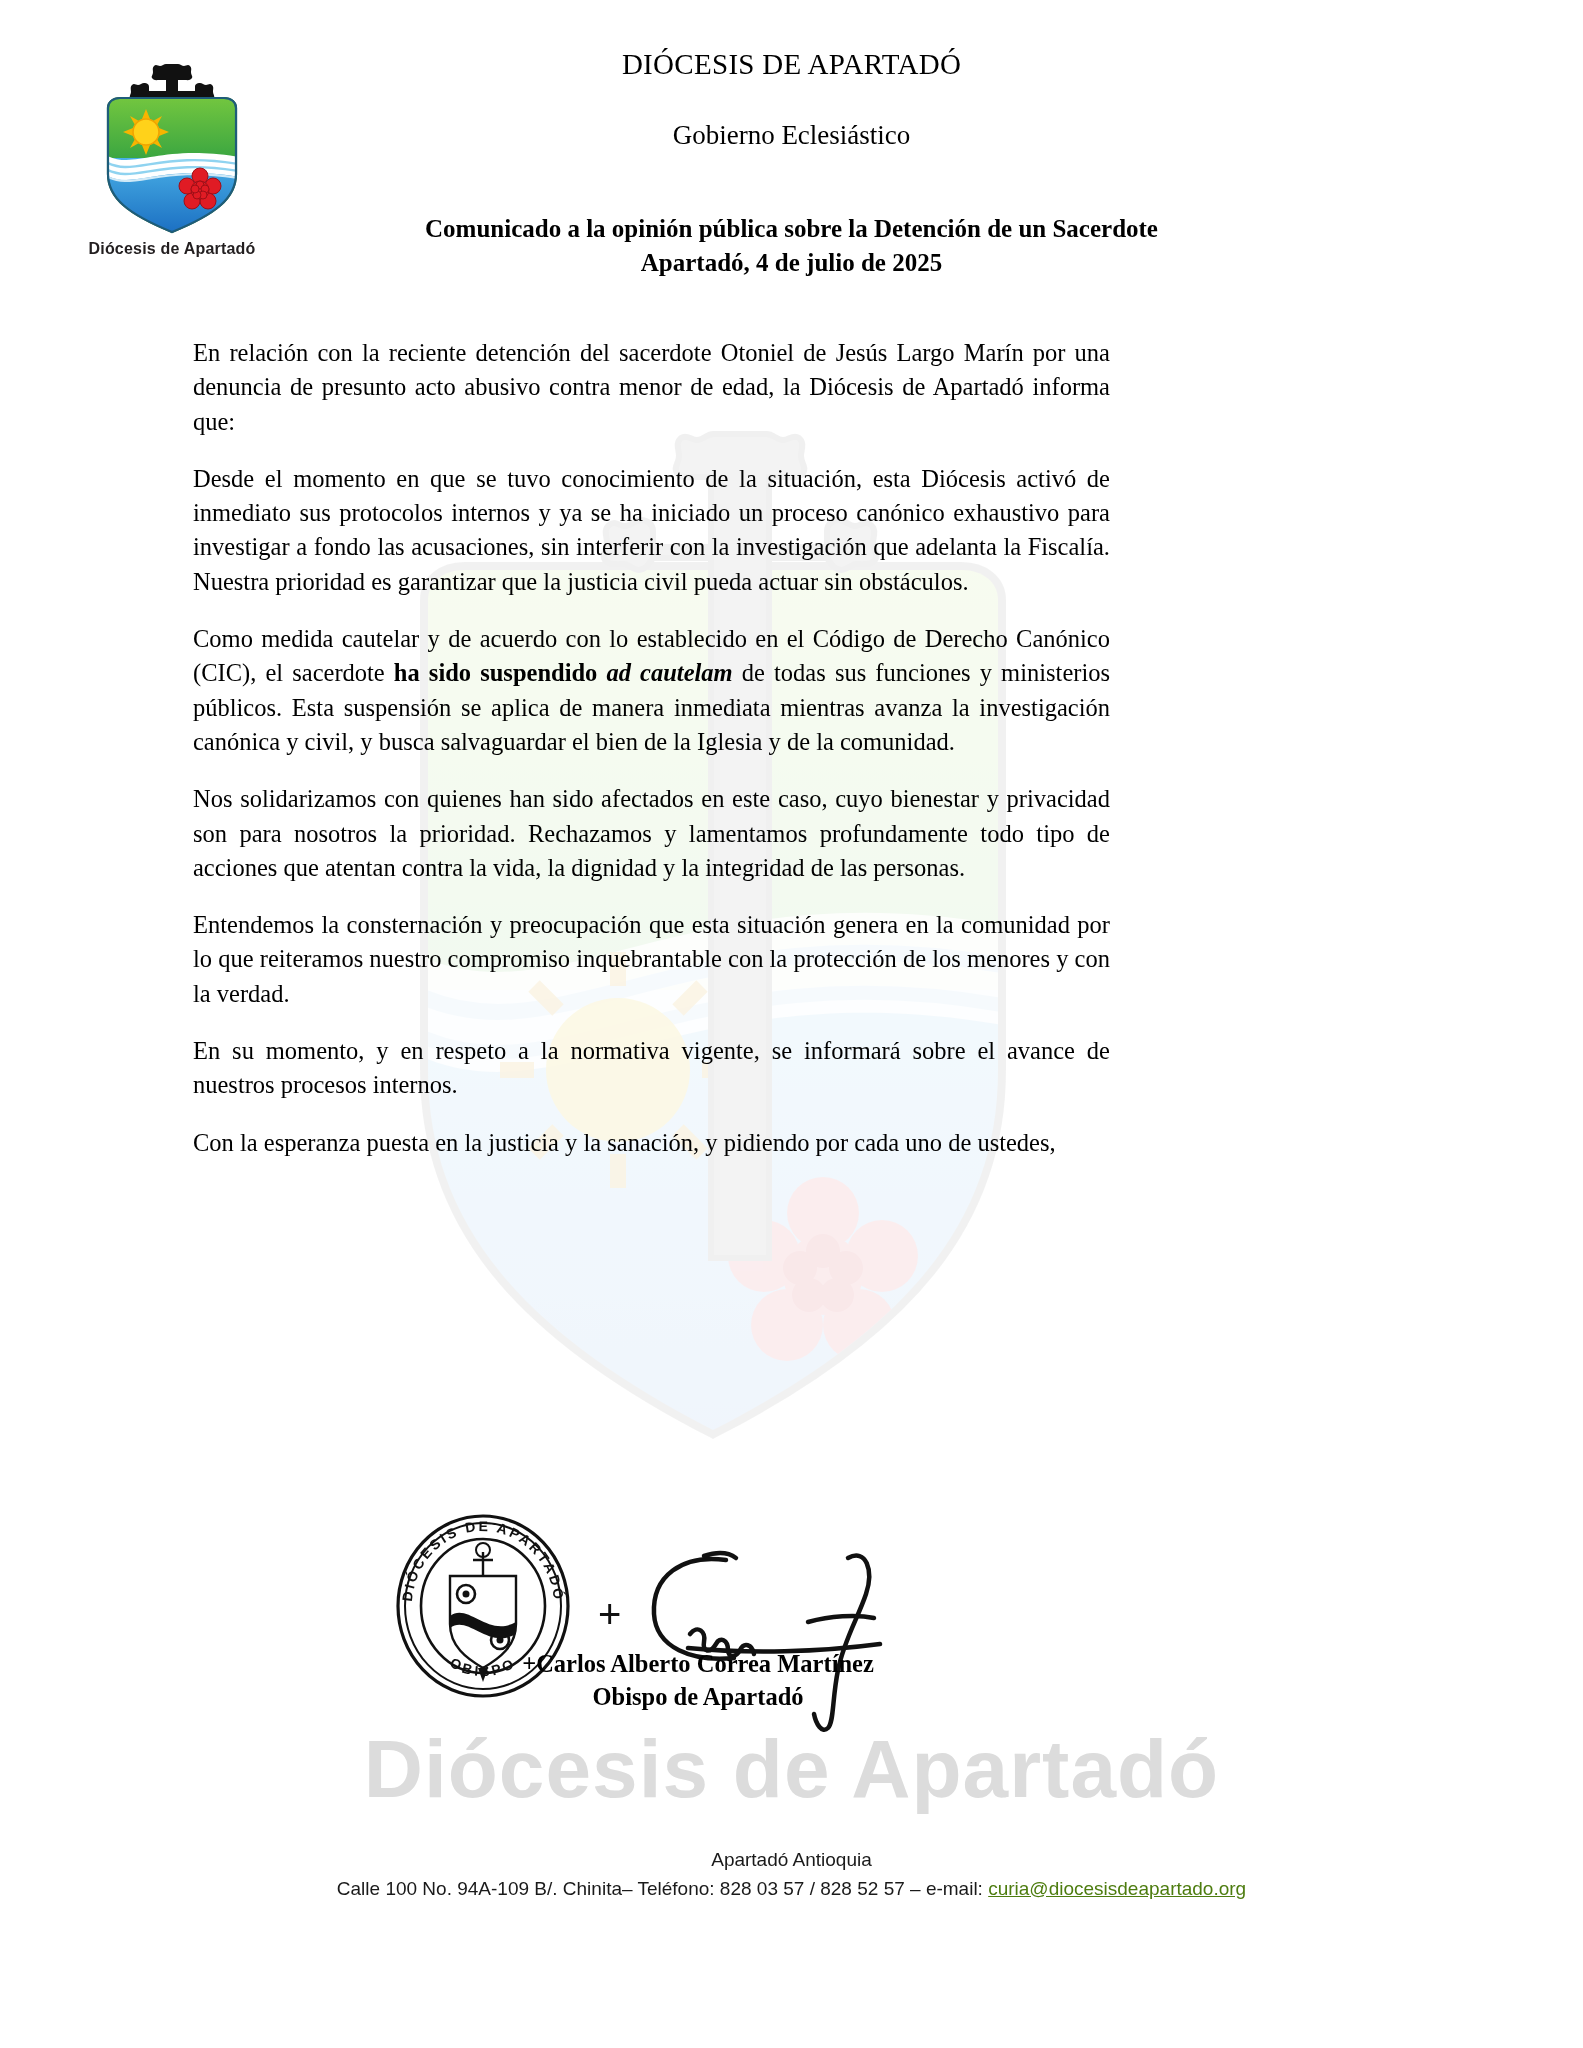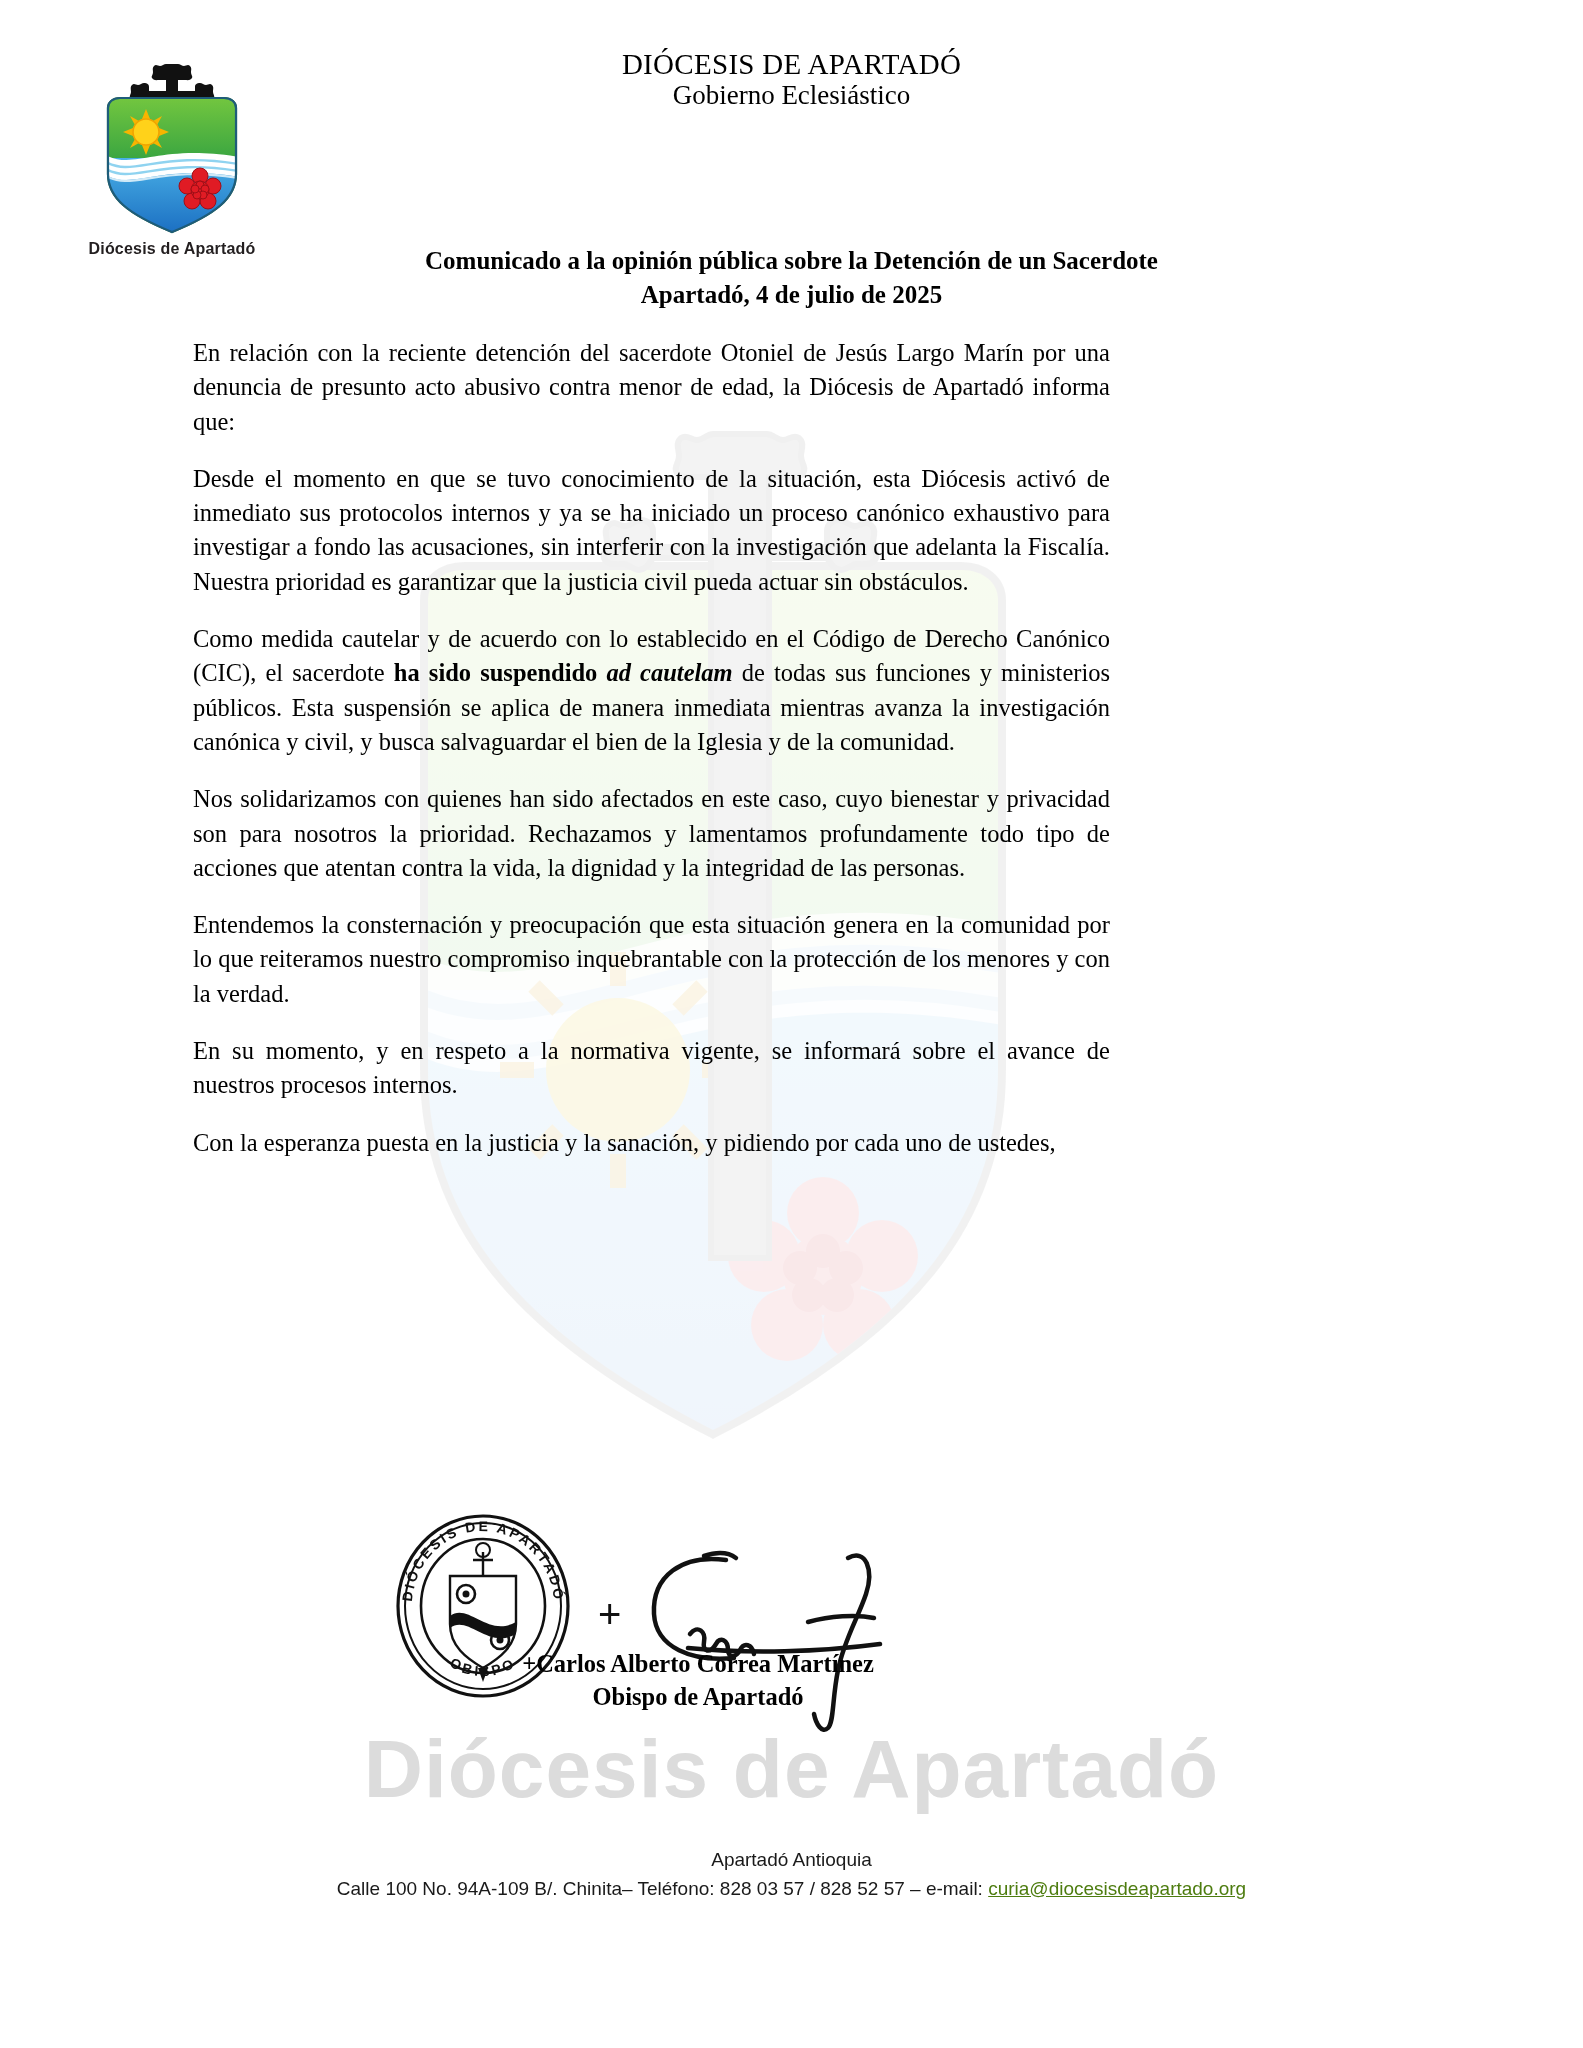--- a/index.html
+++ b/index.html
@@ -76,27 +76,28 @@
     text-align: center;
   }
   #diocese-line {
     font-size: 29px;
     letter-spacing: 0.3px;
     line-height: 1.12;
   }
   #gov-line {
     font-size: 27px;
     line-height: 1.15;
+    margin-top: 40px;
   }
 
   
   #subject-block {
     position: absolute;
     left: 170px;
-    top: 244px;
+    top: 212px;
     width: 1243px;
     text-align: center;
     z-index: 2;
     font-weight: 700;
     font-size: 25px;
     line-height: 1.37;
   }
 
   
   #body-text {

